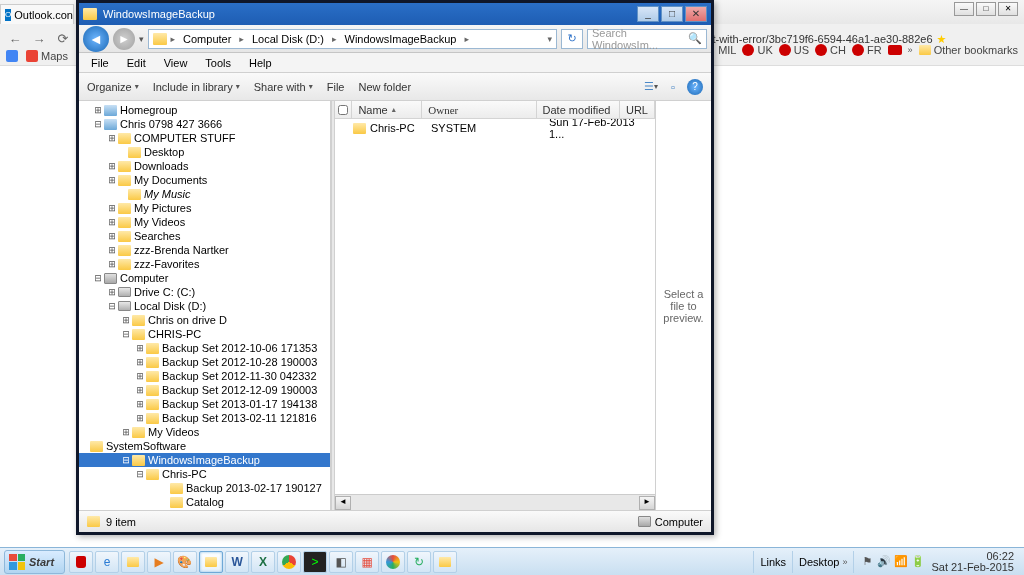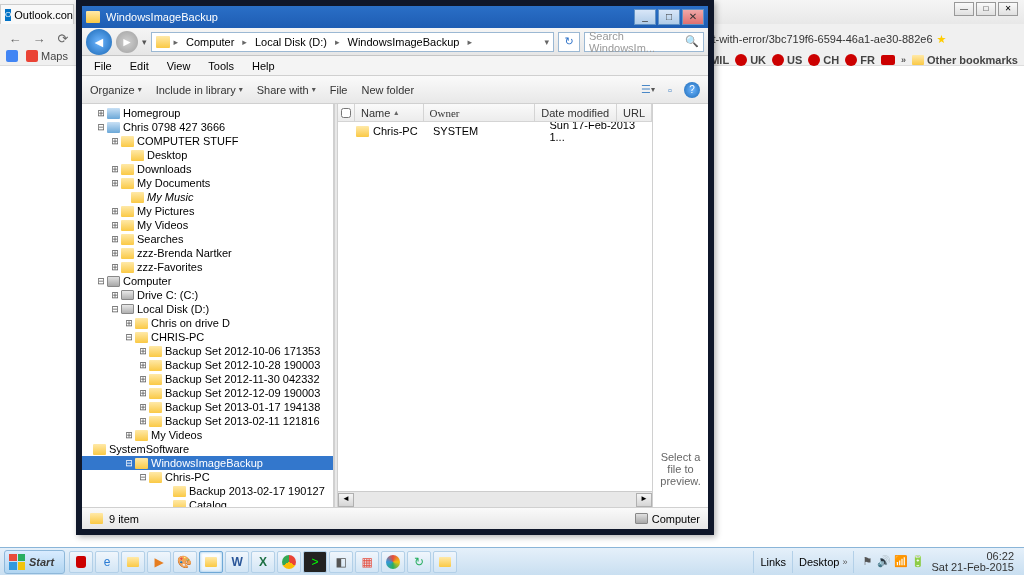--- a/index.html
+++ b/index.html
@@ -16,21 +16,21 @@
     .star-icon { color: #ffcc00; margin-left: 4px; }
     .bookmark-bar { position: absolute; top: 46px; left: 0; right: 0; height: 20px; background: #f0f0f0; display: flex; align-items: center; padding: 0 6px; gap: 8px; border-bottom: 1px solid #ddd; }
     .bm-item { display: flex; align-items: center; gap: 3px; color: #444; cursor: pointer; }
     .folder-ico-sm { width: 12px; height: 10px; background: linear-gradient(#ffe9a8,#fac945); border-radius: 1px; }
 
     
     .outlook-tab { position: absolute; left: 0; top: 4px; width: 74px; height: 20px; background: #f8f8f8; border: 1px solid #ccc; border-bottom: none; display: flex; align-items: center; gap: 3px; padding: 0 4px; font-size: 10px; }
     .ol-ico { width: 12px; height: 12px; background: #0072c6; color: #fff; font-size: 8px; text-align: center; line-height: 12px; }
 
     
-    .explorer { position: absolute; left: 76px; top: 0; width: 638px; height: 535px; border: 6px solid #0f172a; background: #ece9d8; display: flex; flex-direction: column; box-shadow: 2px 2px 6px rgba(0,0,0,0.3); }
+    .explorer { position: absolute; left: 76px; top: 0; width: 638px; height: 535px; border: 3px solid #0f172a; background: #ece9d8; display: flex; flex-direction: column; box-shadow: 2px 2px 6px rgba(0,0,0,0.3); }
     .title-bar { height: 22px; background: linear-gradient(#2a6fc7, #1e5db3); color: #fff; display: flex; align-items: center; padding: 0 4px; }
     .title-bar .folder-tb { width: 14px; height: 12px; background: linear-gradient(#ffe9a8,#fac945); border-radius: 1px; margin-right: 6px; }
     .title-text { flex: 1; }
     .win-ctrls { display: flex; gap: 2px; }
     .tb-btn { width: 22px; height: 16px; background: linear-gradient(#d8e6f8,#b0cce8); border: 1px solid #6192c5; font-size: 10px; text-align: center; line-height: 14px; color: #333; }
     .tb-close { background: linear-gradient(#f0a8a8,#e07070); }
 
     .addr-row { height: 28px; background: linear-gradient(#f5f5f5,#e6e6e6); display: flex; align-items: center; padding: 0 4px; gap: 4px; border-bottom: 1px solid #c5c5c5; }
     .nav-back { width: 26px; height: 26px; border-radius: 50%; background: radial-gradient(#6db6ff,#1966b3); display: flex; align-items: center; justify-content: center; color: #fff; font-size: 14px; }
     .nav-fwd { width: 22px; height: 22px; border-radius: 50%; background: radial-gradient(#d0d0d0,#a0a0a0); display: flex; align-items: center; justify-content: center; color: #fff; font-size: 12px; }
@@ -79,21 +79,21 @@
     .lh-check { width: 18px; border-right: 1px solid #d4d4d4; display: flex; align-items: center; justify-content: center; }
     .lh-check input { width: 10px; height: 10px; }
     .list-body { flex: 1; overflow: auto; }
     .list-row { display: flex; height: 18px; align-items: center; }
     .lr-cell { padding: 0 6px; font-size: 11px; color: #000; display: flex; align-items: center; gap: 4px; overflow: hidden; }
     .list-scrollh { height: 16px; background: #e8e8e8; display: flex; align-items: center; border-top: 1px solid #ccc; }
     .sh-btn { width: 16px; height: 14px; background: linear-gradient(#f5f5f5,#d5d5d5); border: 1px solid #b0b0b0; text-align: center; font-size: 8px; }
     .sh-track { flex: 1; background: #f0f0f0; }
 
     
-    .preview-pane { width: 56px; background: #fff; border-left: 1px solid #d0d0d0; display: flex; align-items: flex-end; justify-content: center; color: #666; font-size: 10px; text-align: center; padding: 20px; }
+    .preview-pane { width: 56px; background: #fff; border-left: 1px solid #d0d0d0; display: flex; align-items: center; justify-content: center; color: #666; font-size: 10px; text-align: center; padding: 4px; }
 
     .status-bar { height: 22px; background: linear-gradient(#fafafa,#e6e6e6); border-top: 1px solid #d0d0d0; display: flex; align-items: center; padding: 0 8px; gap: 6px; }
     .status-right { margin-left: auto; display: flex; align-items: center; gap: 4px; }
 
     
     .taskbar { position: absolute; bottom: 0; left: 0; right: 0; height: 28px; background: linear-gradient(#e5f0fa, #c9dff1); border-top: 1px solid #8ab5d8; display: flex; align-items: center; padding: 0 4px; gap: 4px; }
     .start-btn { height: 24px; padding: 0 10px 0 4px; background: linear-gradient(#d9ecff,#b1d5f1); border: 1px solid #8eb8da; border-radius: 3px; display: flex; align-items: center; gap: 4px; font-weight: bold; color: #3a3a3a; font-style: italic; }
     .win-logo { width: 16px; height: 16px; display: grid; grid-template: 1fr 1fr / 1fr 1fr; gap: 1px; }
     .win-logo span:nth-child(1){background:#e74c3c;} .win-logo span:nth-child(2){background:#27ae60;} .win-logo span:nth-child(3){background:#3498db;} .win-logo span:nth-child(4){background:#f1c40f;}
     .task-items { display: flex; gap: 2px; }
@@ -102,21 +102,21 @@
     .tray { margin-left: auto; display: flex; align-items: center; }
     .tray-section { display: flex; align-items: center; gap: 3px; padding: 0 6px; border-left: 1px solid #b3d0e8; height: 22px; }
     .clock { text-align: right; line-height: 11px; font-size: 10px; color: #333; padding-right: 6px; }
     .tray-ico { width: 14px; height: 14px; color: #555; font-size: 11px; text-align: center; }
 
     
     .tree-pane::-webkit-scrollbar, .list-body::-webkit-scrollbar { width: 16px; height: 16px; }
     .tree-pane::-webkit-scrollbar-track { background: #f0f0f0; }
     .tree-pane::-webkit-scrollbar-thumb { background: #c8c8c8; border: 1px solid #a8a8a8; }
 
-    .bm-bar-right { position: absolute; top: 50px; right: 6px; display: flex; align-items: center; gap: 6px; height: 20px; font-weight: bold; }
+    .bm-bar-right { position: absolute; top: 40px; right: 6px; display: flex; align-items: center; gap: 6px; height: 20px; }
     .chev { font-size: 9px; color: #555; }
   </style>
 </head>
 <body>
 
 <div class="browser-chrome">
   <div class="browser-top">
     <div class="outlook-tab">
       <span class="ol-ico">O</span>
       <span>Outlook.con</span>

